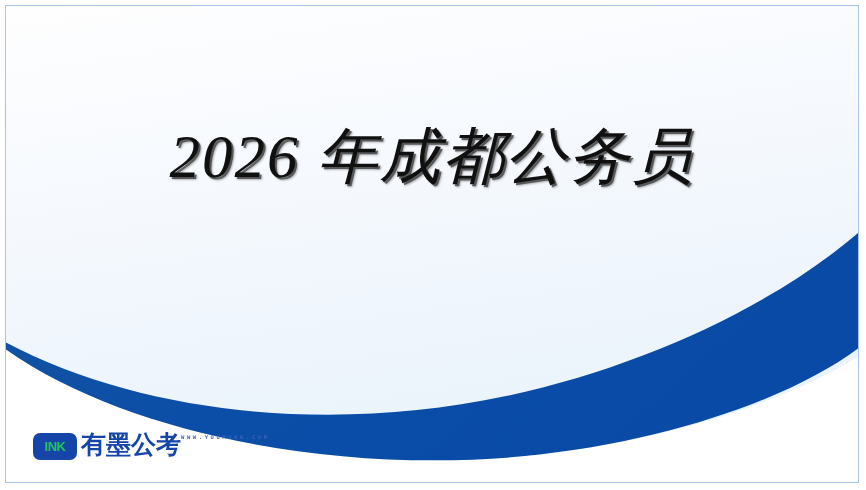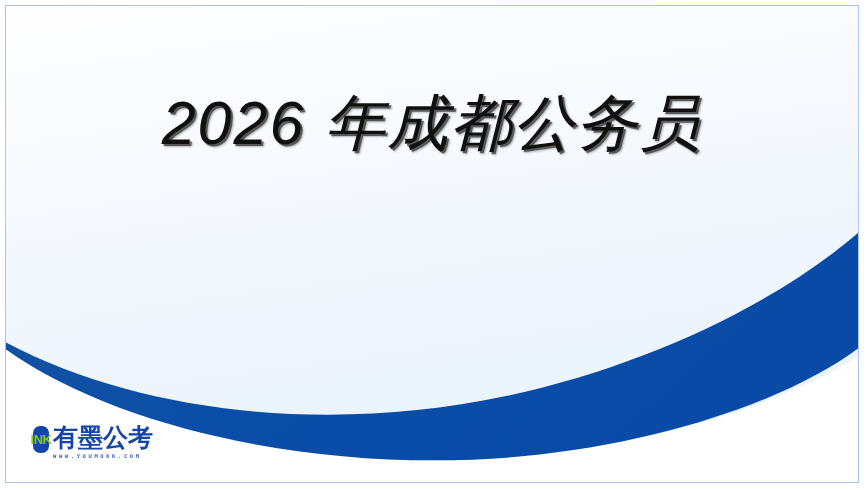--- a/index.html
+++ b/index.html
@@ -42,60 +42,60 @@
   
   #title-block {
     position: absolute;
     left: 0;
     top: 78px;
     width: 100%;
     text-align: center;
     pointer-events: none;
   }
   .title-line {
-    font-family: Liberation Sans, sans-serif;
+    font-family: Liberation Serif, serif;
     font-style: italic;
     font-weight: 400;
     font-size: 61px;
     line-height: 78px;
     color: #101010;
     letter-spacing: 2px;
     white-space: nowrap;
     text-shadow:
       2px 2px 0 rgba(20,20,20,0.60),
       3px 3px 2px rgba(60,60,60,0.35);
+    margin-top: 34px;
   }
 
   
   #logo {
     position: absolute;
     left: 27px;
     bottom: 22px;
     display: flex;
     align-items: flex-start;
     gap: 4px;
   }
   #logo-badge {
-    width: 16px;
+    width: 44px;
     height: 27px;
     border-radius: 7px;
     background: #1545a8;
-    color: #84cc16;
+    color: #22c55e;
     font-size: 13px;
     font-weight: 700;
     letter-spacing: -0.5px;
     display: flex;
     align-items: center;
     justify-content: center;
     font-family: "Liberation Sans", sans-serif;
     margin-top: 1px;
   }
   #logo-textwrap {
     display: flex;
-    flex-direction: column;
     align-items: flex-start;
   }
   #logo-name {
     font-family: "DejaVu Sans", "Liberation Sans", sans-serif;
     font-size: 25px;
     font-weight: 700;
     line-height: 26px;
     color: #1545a8;
     letter-spacing: 0px;
     white-space: nowrap;

